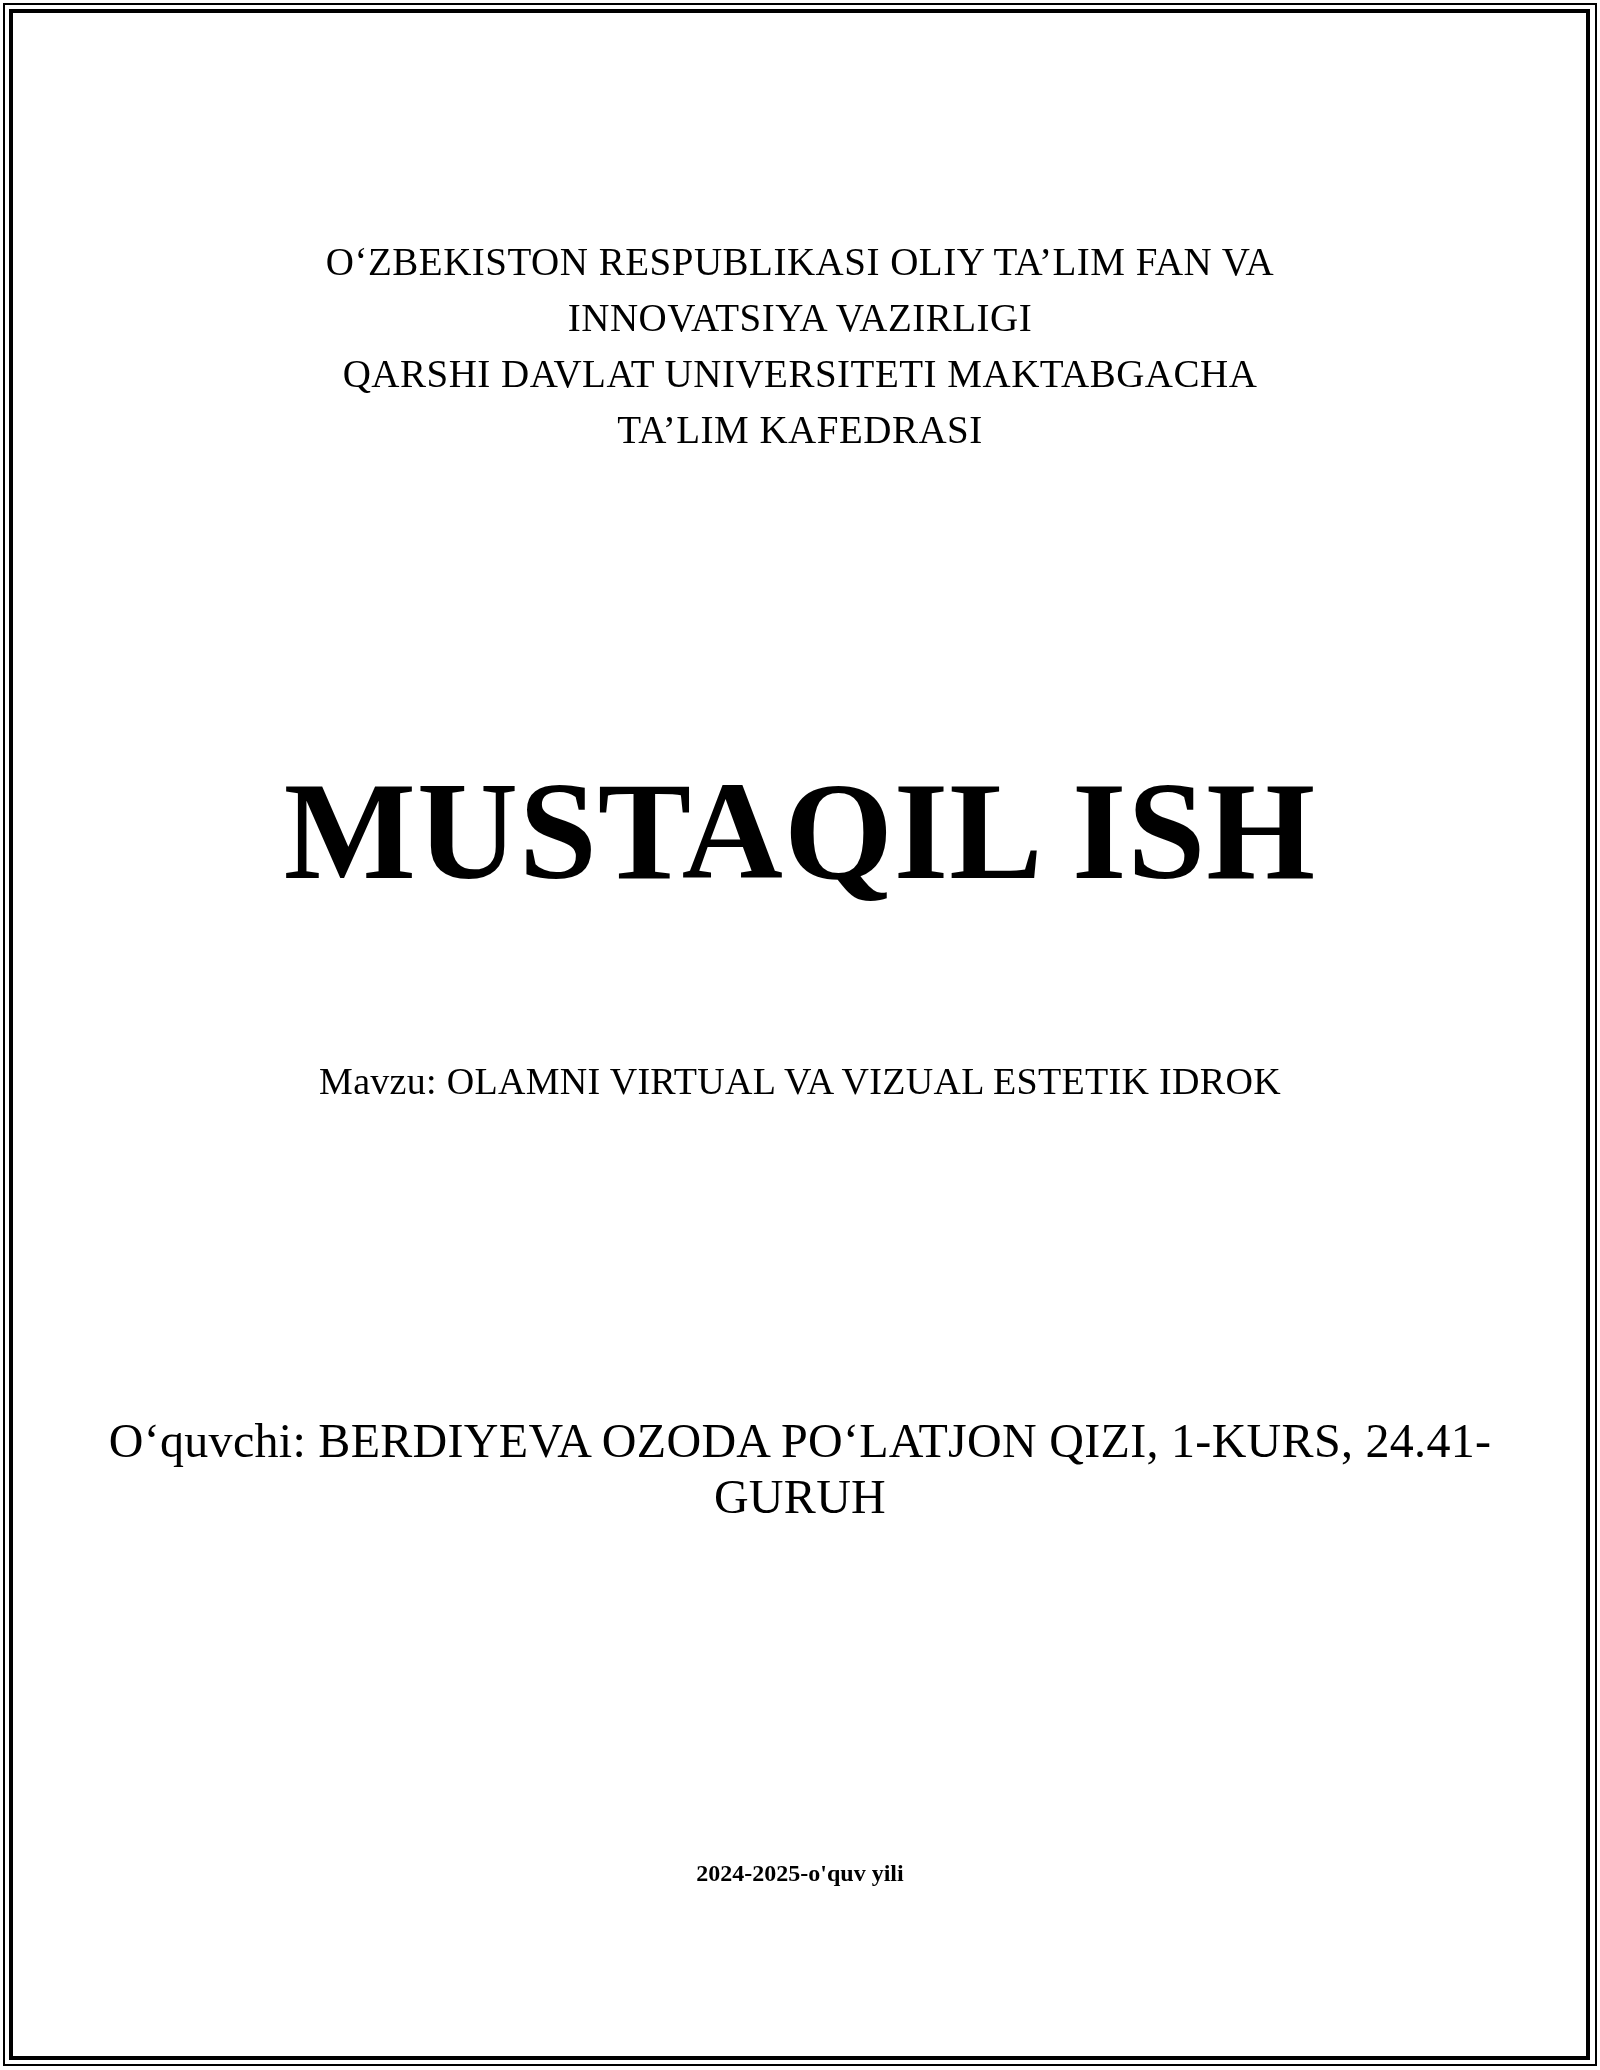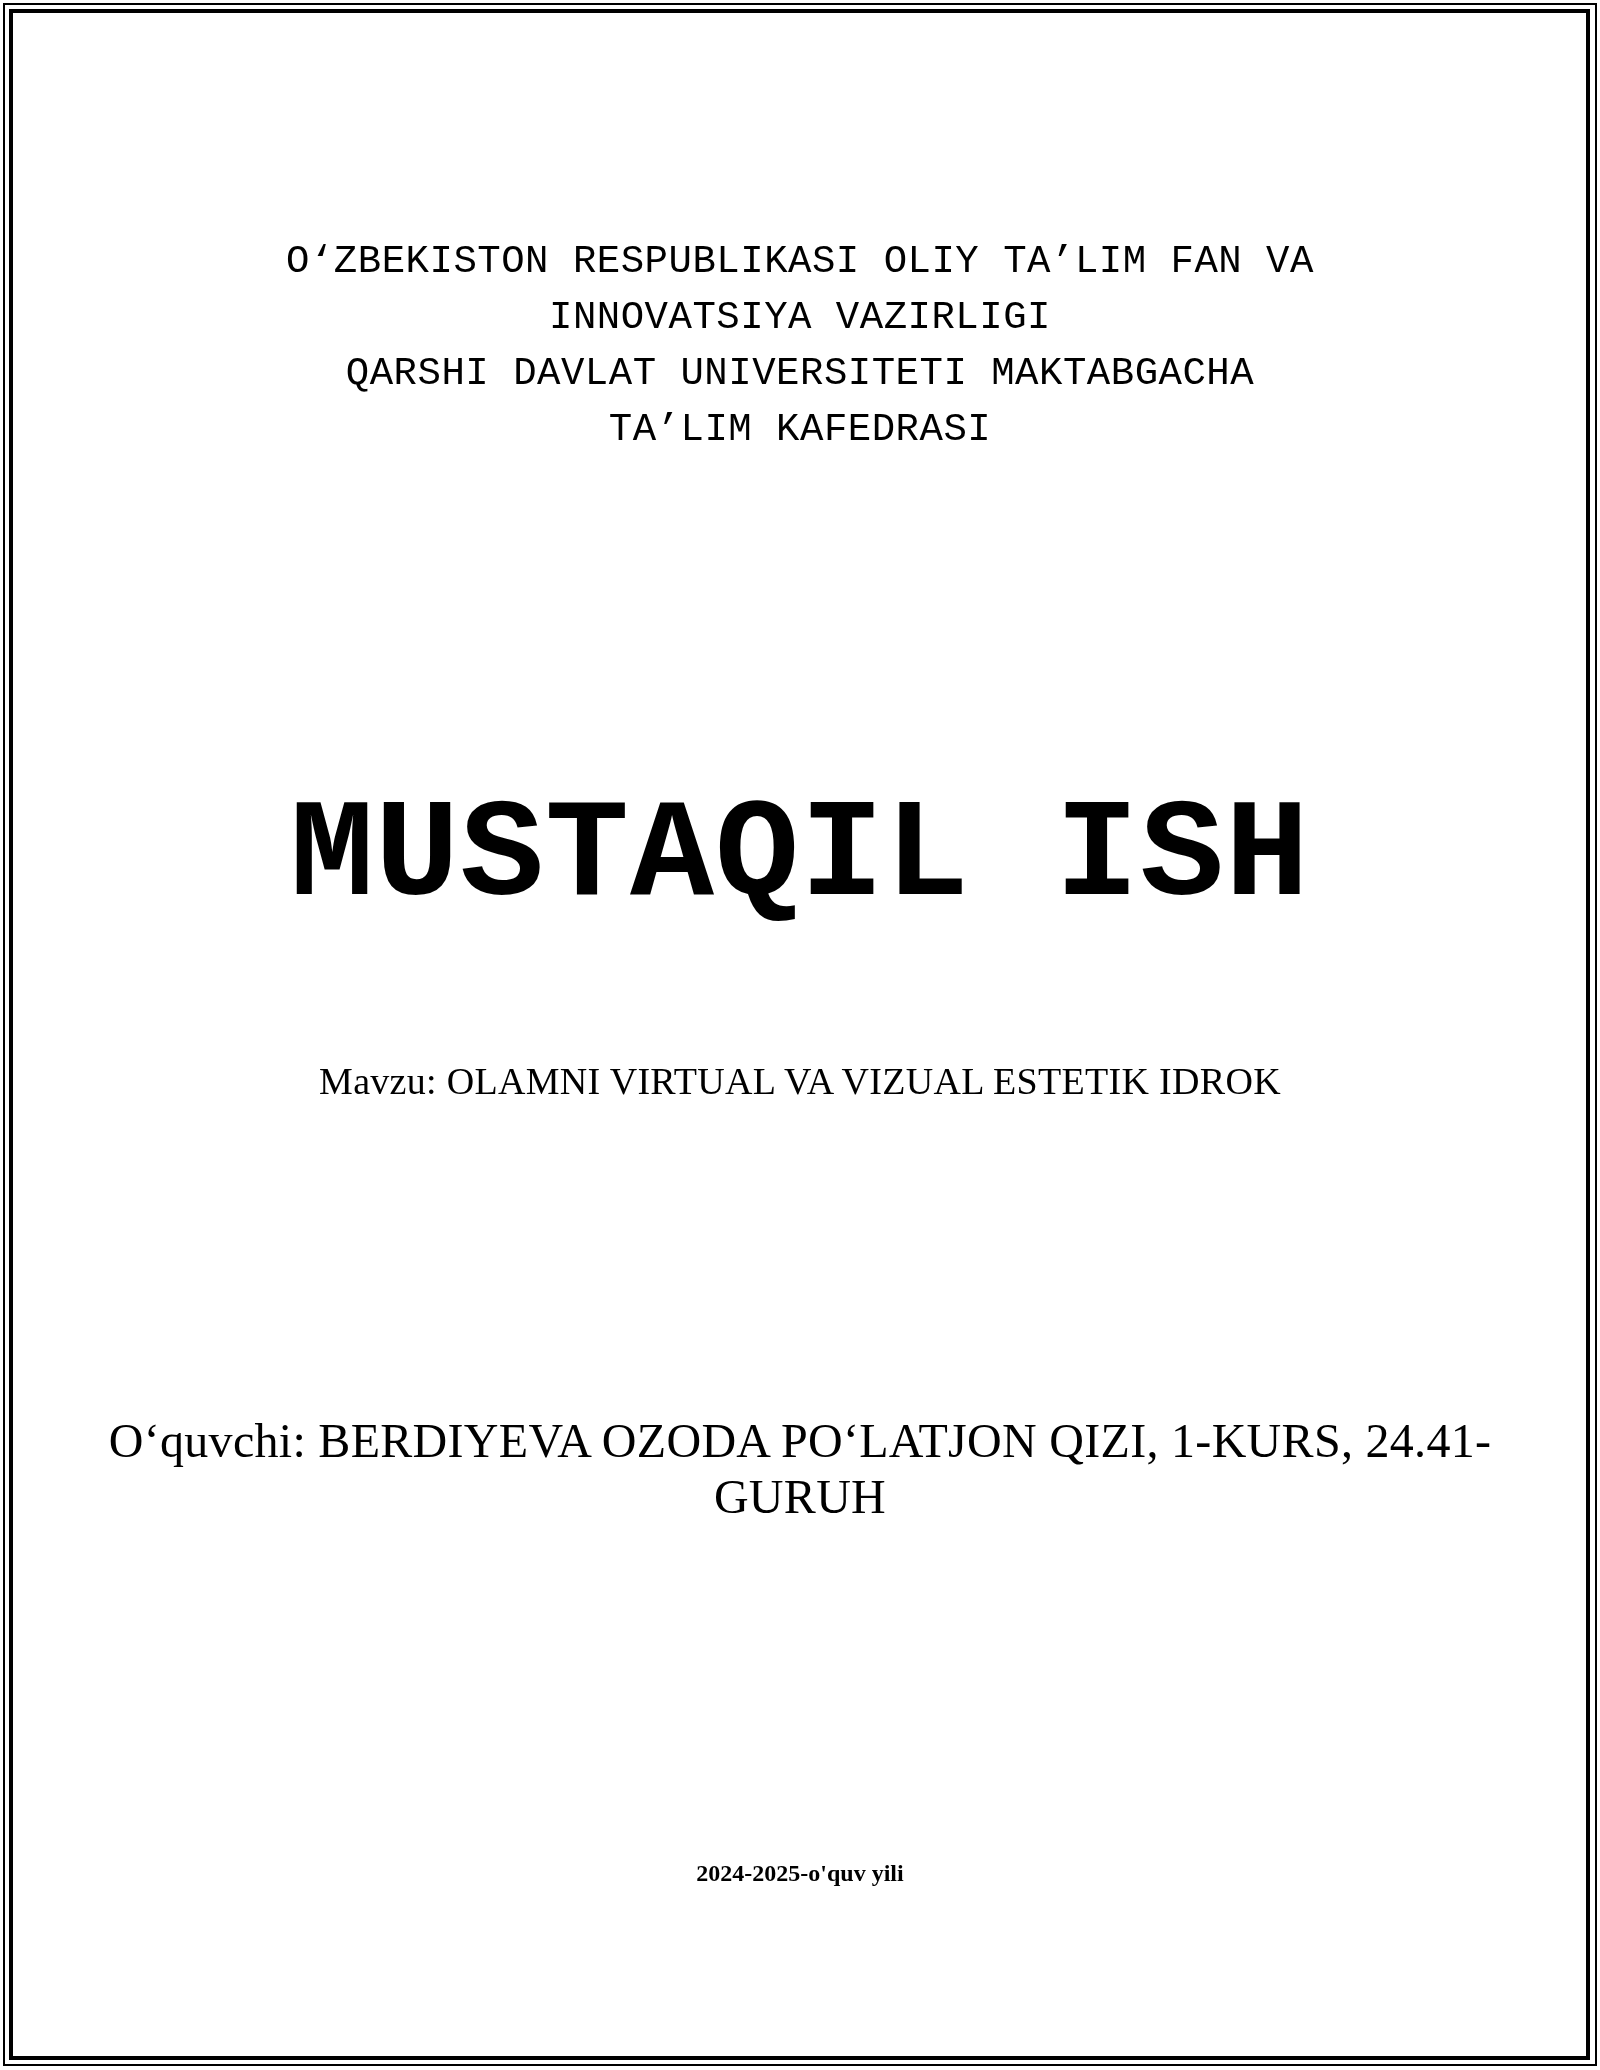--- a/index.html
+++ b/index.html
@@ -38,30 +38,28 @@
     width: 100%;
     text-align: center;
     margin: 0;
   }
   .header-block {
     top: 234px;
     font-size: 39px;
     line-height: 56px;
     letter-spacing: 0.5px;
     font-weight: normal;
-    font-family: Liberation Mono, monospace;
   }
   .title-block {
-    top: 782px;
+    top: 756px;
     font-size: 140px;
     line-height: 150px;
     font-weight: bold;
     letter-spacing: 1px;
     white-space: nowrap;
-    font-family: Liberation Mono, monospace;
   }
   .topic-block {
     top: 1053px;
     font-size: 38px;
     line-height: 56px;
     letter-spacing: 0.3px;
   }
   .student-block {
     top: 1413px;
     font-size: 48px;

